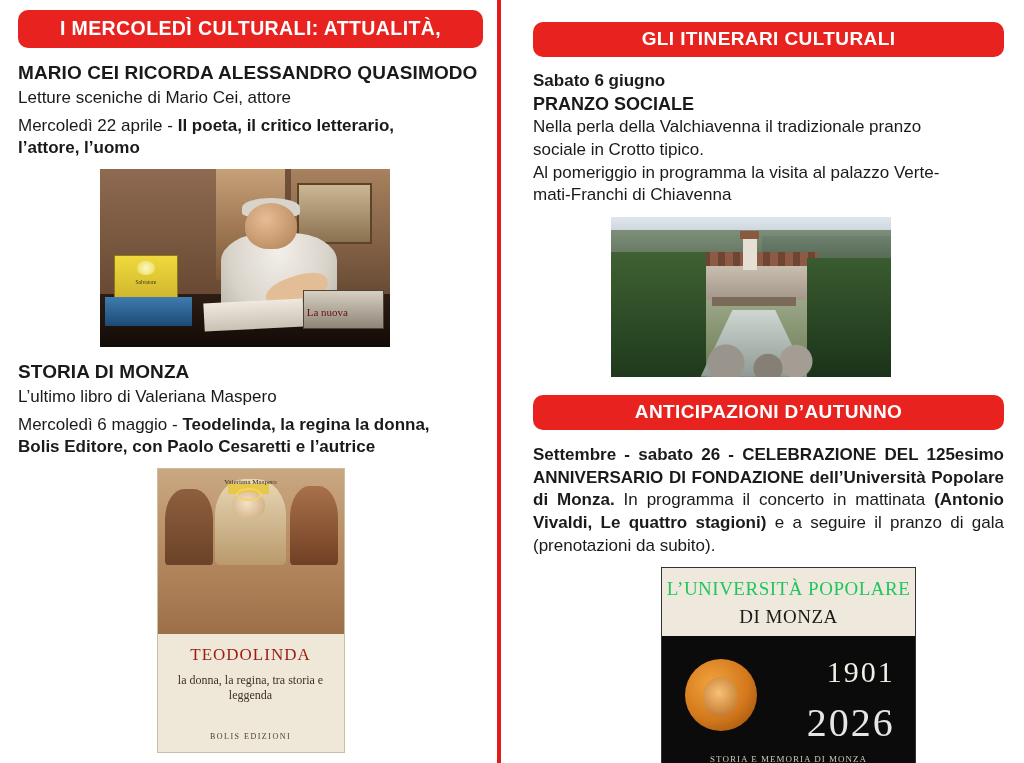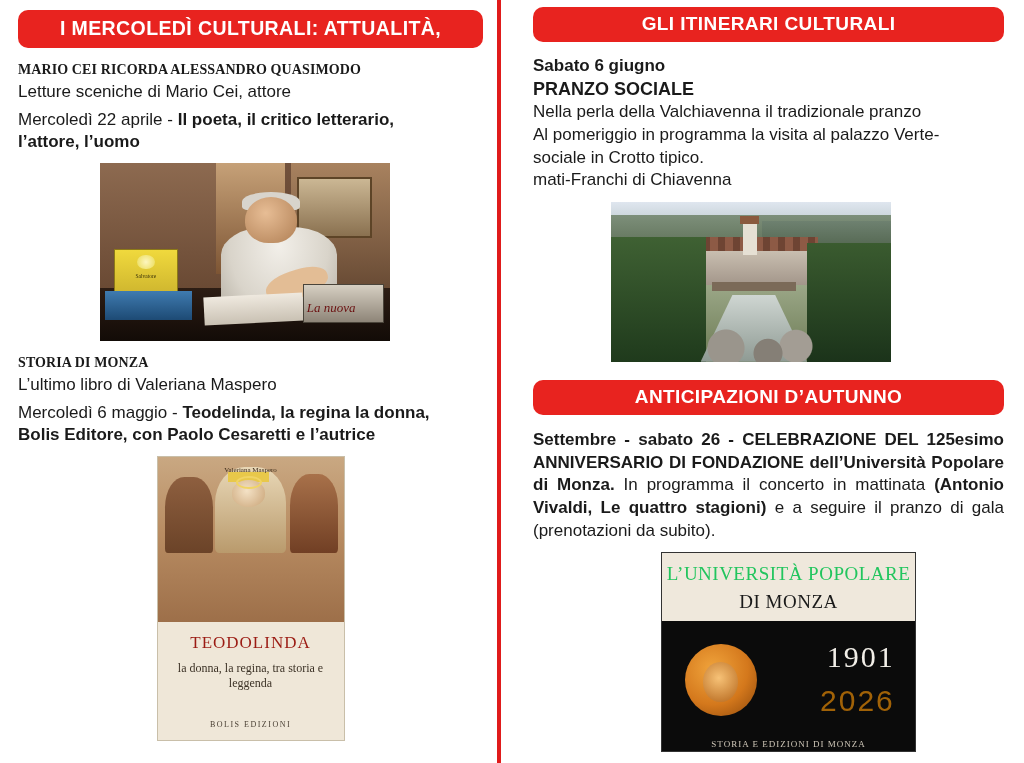--- a/index.html
+++ b/index.html
@@ -28,46 +28,45 @@
   .col-left {
     position: absolute;
     left: 0px; top: 0px;
     width: 497px; height: 590px;
     padding: 10px 14px 4px 18px;
   }
   .col-right {
     position: absolute;
     left: 505px; top: 0px;
     width: 519px; height: 568px;
-    padding: 7px 20px 0 28px;
+    padding: 22px 20px 0 28px;
   }
 
   
   .banner {
     background: #e8231f;
     color: #ffffff;
     border-radius: 10px;
     text-align: center;
     font-weight: bold;
     letter-spacing: 0.4px;
     padding: 7px 10px 8px 10px;
     line-height: 1.18;
   }
   .banner.two-line { font-size: 19.5px; }
   .banner.one-line { font-size: 19px; padding: 6px 10px 7px 10px; }
 
   .section { margin-top: 14px; }
 
   h3.item-title {
-    font-size: 14px;
+    font-size: 19px;
     font-weight: bold;
     margin: 0 0 2px 0;
     line-height: 1.2;
     letter-spacing: 0.1px;
-    font-family: Liberation Serif, serif;
   }
   p.item-sub {
     font-size: 17px;
     margin: 0 0 7px 0;
     line-height: 1.25;
   }
   p.item-line {
     font-size: 17px;
     margin: 0;
     line-height: 1.3;
@@ -111,22 +110,22 @@
   .cei-book-y span { position:absolute; left:0; right:0; top:46%;
     font-size:5.5px; text-align:center; color:#3a3208; font-family:"Liberation Serif",serif; line-height:1.2;}
   .cei-book-yc { position:absolute; left:36%; top:10%; width:28%; height:28%;
     background: radial-gradient(circle,#fdf6c0,#eadb52); border-radius:50%; }
   .cei-book-t { position:absolute; left:2%; top:72%; width:30%; height:16%;
     background: linear-gradient(180deg,#3f7bb0,#1d4a74); }
   .cei-paper { position:absolute; left:36%; top:74%; width:34%; height:16%;
     background: linear-gradient(180deg,#efe9df,#c9c1b3); transform: rotate(-3deg); }
   .cei-bookR { position:absolute; left:70%; top:68%; width:28%; height:22%;
     background: linear-gradient(180deg,#d6cfc2,#8e8578); border:1px solid #4a443a; }
-  .cei-bookR span { position:absolute; left:4%; top:40%; font-size:13px;
-    color:#6b1111; font-family:"Liberation Serif",serif; font-style:italic; }
+  .cei-bookR span { position:absolute; left:4%; top:40%; font-size:11px;
+    color:#6b1111; font-family:"Liberation Serif",serif; }
   .cei-frame { position:absolute; left:68%; top:8%; width:26%; height:34%;
     background: linear-gradient(180deg,#cbb794,#8a7150); border:2px solid #5d4427; }
 
   
   .photo-teo {
     width: 188px; height: 285px;
     background: #efe7d8;
     border: 1px solid #c9bfa9;
   }
   .teo-top { position:absolute; left:0; top:0; width:100%; height:58%;
@@ -203,21 +202,21 @@
     text-align:center; font-family:Liberation Serif, serif; font-size:19px;
     color:#1a1a1a; letter-spacing:0.5px; }
   .upm-medal { position:absolute; left:9%; top:46%; width:72px; height:72px;
     border-radius:50%;
     background: radial-gradient(circle at 38% 35%, #f0a43c 0%, #d4781c 55%, #8c470b 100%); }
   .upm-face { position:absolute; left:26%; top:24%; width:48%; height:56%;
     border-radius:50%; background: radial-gradient(circle at 45% 40%, #f7c277, #b4651a); }
   .upm-y1 { position:absolute; right:8%; top:44%;
     font-family:"Liberation Serif",serif; font-size:30px; color:#f2efe8; letter-spacing:2px; }
   .upm-y2 { position:absolute; right:8%; top:66%;
-    font-family:Liberation Sans, sans-serif; font-size:30px; color:#a16207; letter-spacing:2px; }
+    font-family:Liberation Serif, serif; font-size:40px; color:#e5e5e5; letter-spacing:2px; }
   .upm-foot { position:absolute; left:0; right:0; bottom:1%;
     text-align:center; font-family:"Liberation Serif",serif; font-size:9px;
     color:#cfc7b8; letter-spacing:1px; }
 
   .body-text {
     font-size: 17px;
     line-height: 1.33;
     margin: 0;
     text-align: justify;
   }
@@ -306,22 +305,22 @@
   </div>
 
   <div class="col-right">
 
     <div class="banner one-line">GLI ITINERARI CULTURALI</div>
 
     <div class="section">
       <p class="date-head">Sabato 6 giugno</p>
       <p class="sub-head">PRANZO SOCIALE</p>
       <p class="body-text">Nella perla della Valchiavenna il tradizionale pranzo</p>
+      <p class="body-text">sociale in Crotto tipico.</p>
       <p class="body-text">Al pomeriggio in programma la visita al palazzo Verte-</p>
-      <p class="body-text">sociale in Crotto tipico.</p>
       <p class="body-text">mati-Franchi di Chiavenna</p>
 
       <div class="photo photo-valch">
         <div class="vc-sky"></div>
         <div class="vc-mount"></div>
         <div class="vc-mount2"></div>
         <div class="vc-vill"></div>
         <div class="vc-roofs"></div>
         <div class="vc-tower"></div>
         <div class="vc-treesL"></div>
@@ -341,17 +340,17 @@
 
       <div class="photo photo-upm">
         <div class="upm-band"></div>
         <div class="upm-t1">L’UNIVERSITÀ POPOLARE</div>
         <div class="upm-t2">DI MONZA</div>
         <div class="upm-medal">
           <div class="upm-face"></div>
         </div>
         <div class="upm-y1">1901</div>
         <div class="upm-y2">2026</div>
-        <div class="upm-foot">STORIA E EDIZIONI DI MONZA</div>
+        <div class="upm-foot">STORIA E MEMORIA DI MONZA</div>
       </div>
     </div>
   </div>
 </div>
 
 </body></html>

